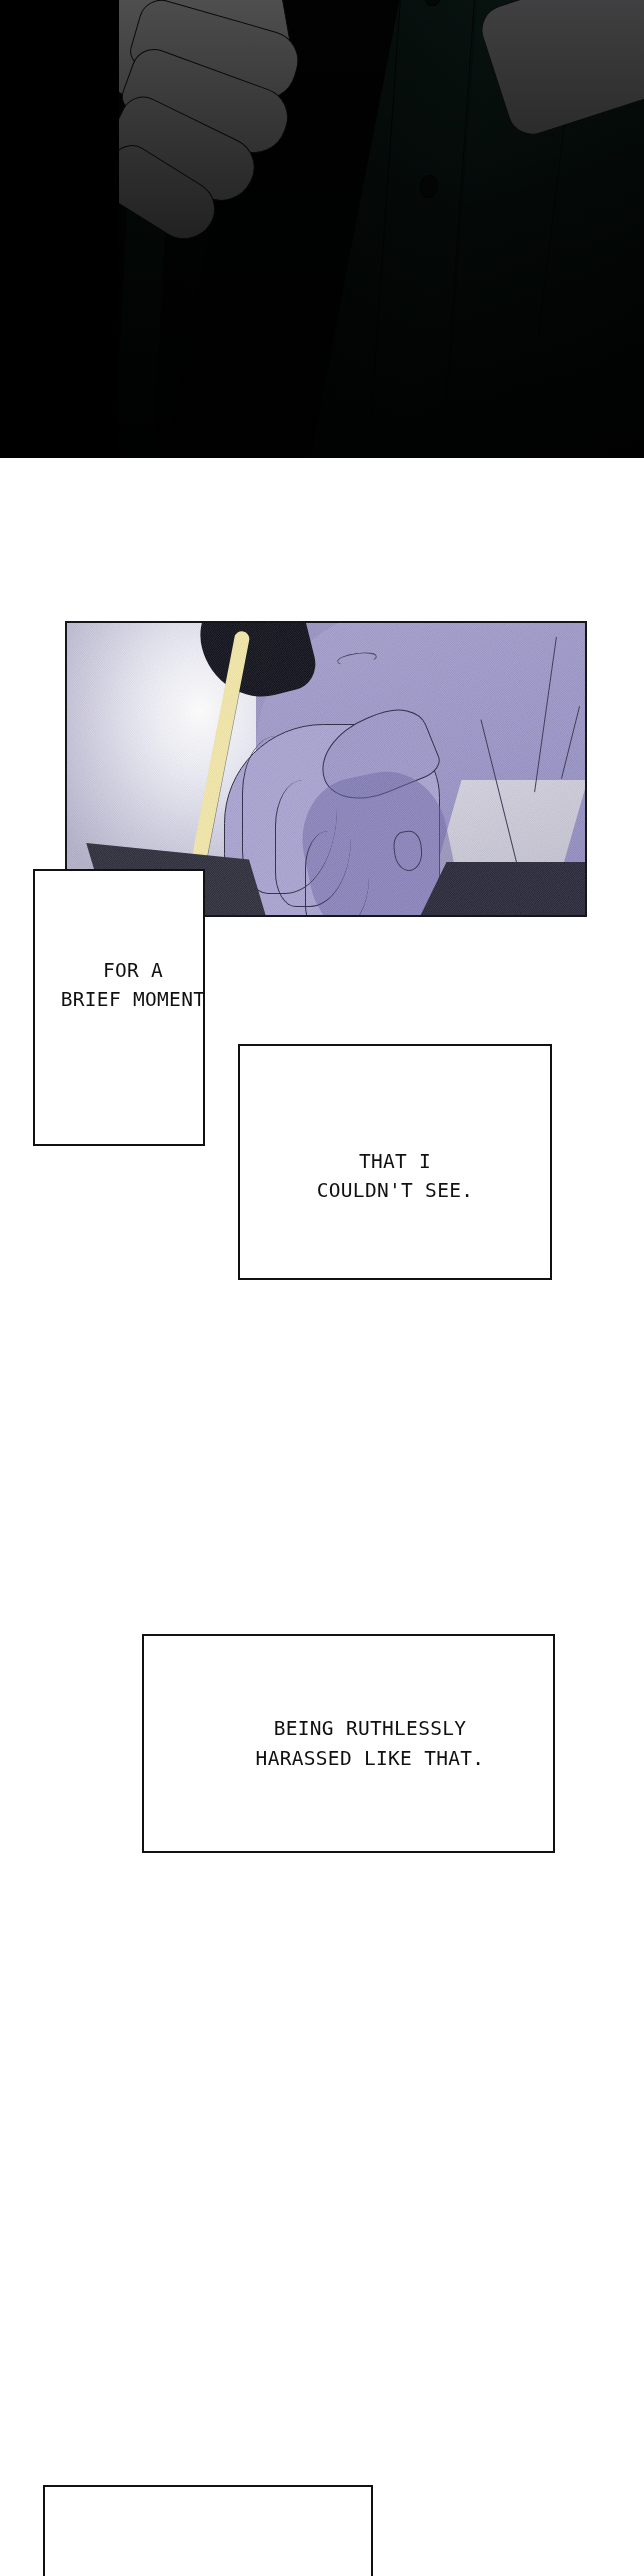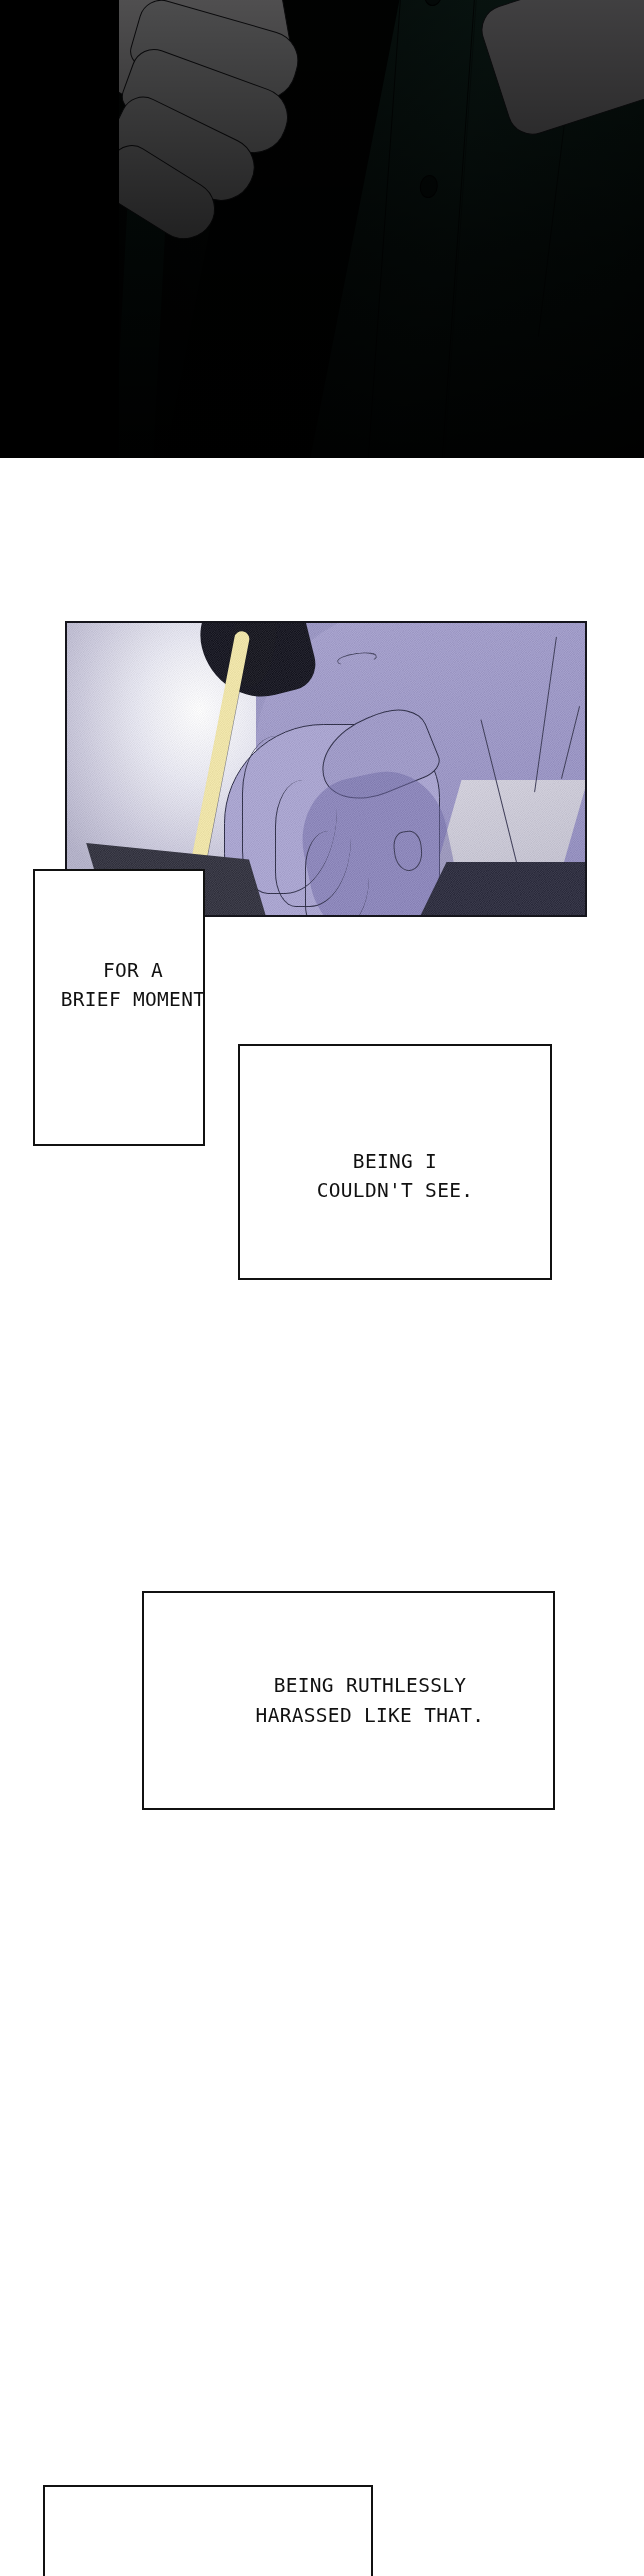--- a/index.html
+++ b/index.html
@@ -318,21 +318,21 @@
     left: 238px; top: 1044px;
     width: 314px; height: 236px;
     z-index: 4;
   }
   #textbox-2 .tb-lines {
     position: relative;
     top: 14px;
   }
 
   #textbox-3 {
-    left: 142px; top: 1591px;
+    left: 142px; top: 1634px;
     width: 413px; height: 219px; padding-left: 43px;
   }
 
   #textbox-4 {
     left: 43px; top: 2485px;
     width: 330px; height: 208px;
   }
 </style>
 </head>
 <body>
@@ -391,21 +391,21 @@
     <div class="pp-collar2"></div>
     <div class="pp-grain"></div>
   </div>
 
   <div class="textbox" id="textbox-1">
     <div class="tb-lines">FOR A
 BRIEF MOMENT</div>
   </div>
 
   <div class="textbox" id="textbox-2">
-    <div class="tb-lines">BEING I
+    <div class="tb-lines">THAT I
 COULDN'T SEE.</div>
   </div>
 
   <div class="textbox" id="textbox-3">
     <div class="tb-lines">BEING RUTHLESSLY
 HARASSED LIKE THAT.</div>
   </div>
 
   <div class="textbox" id="textbox-4">
     

